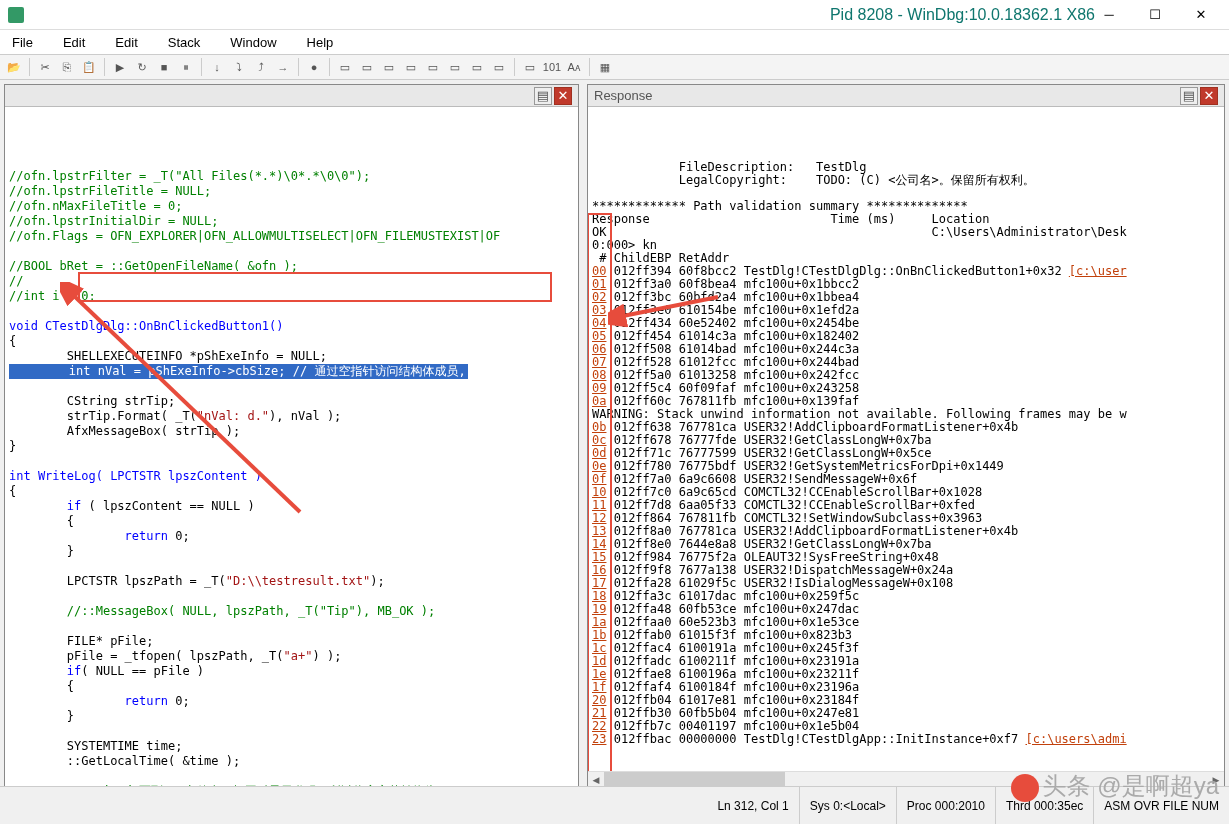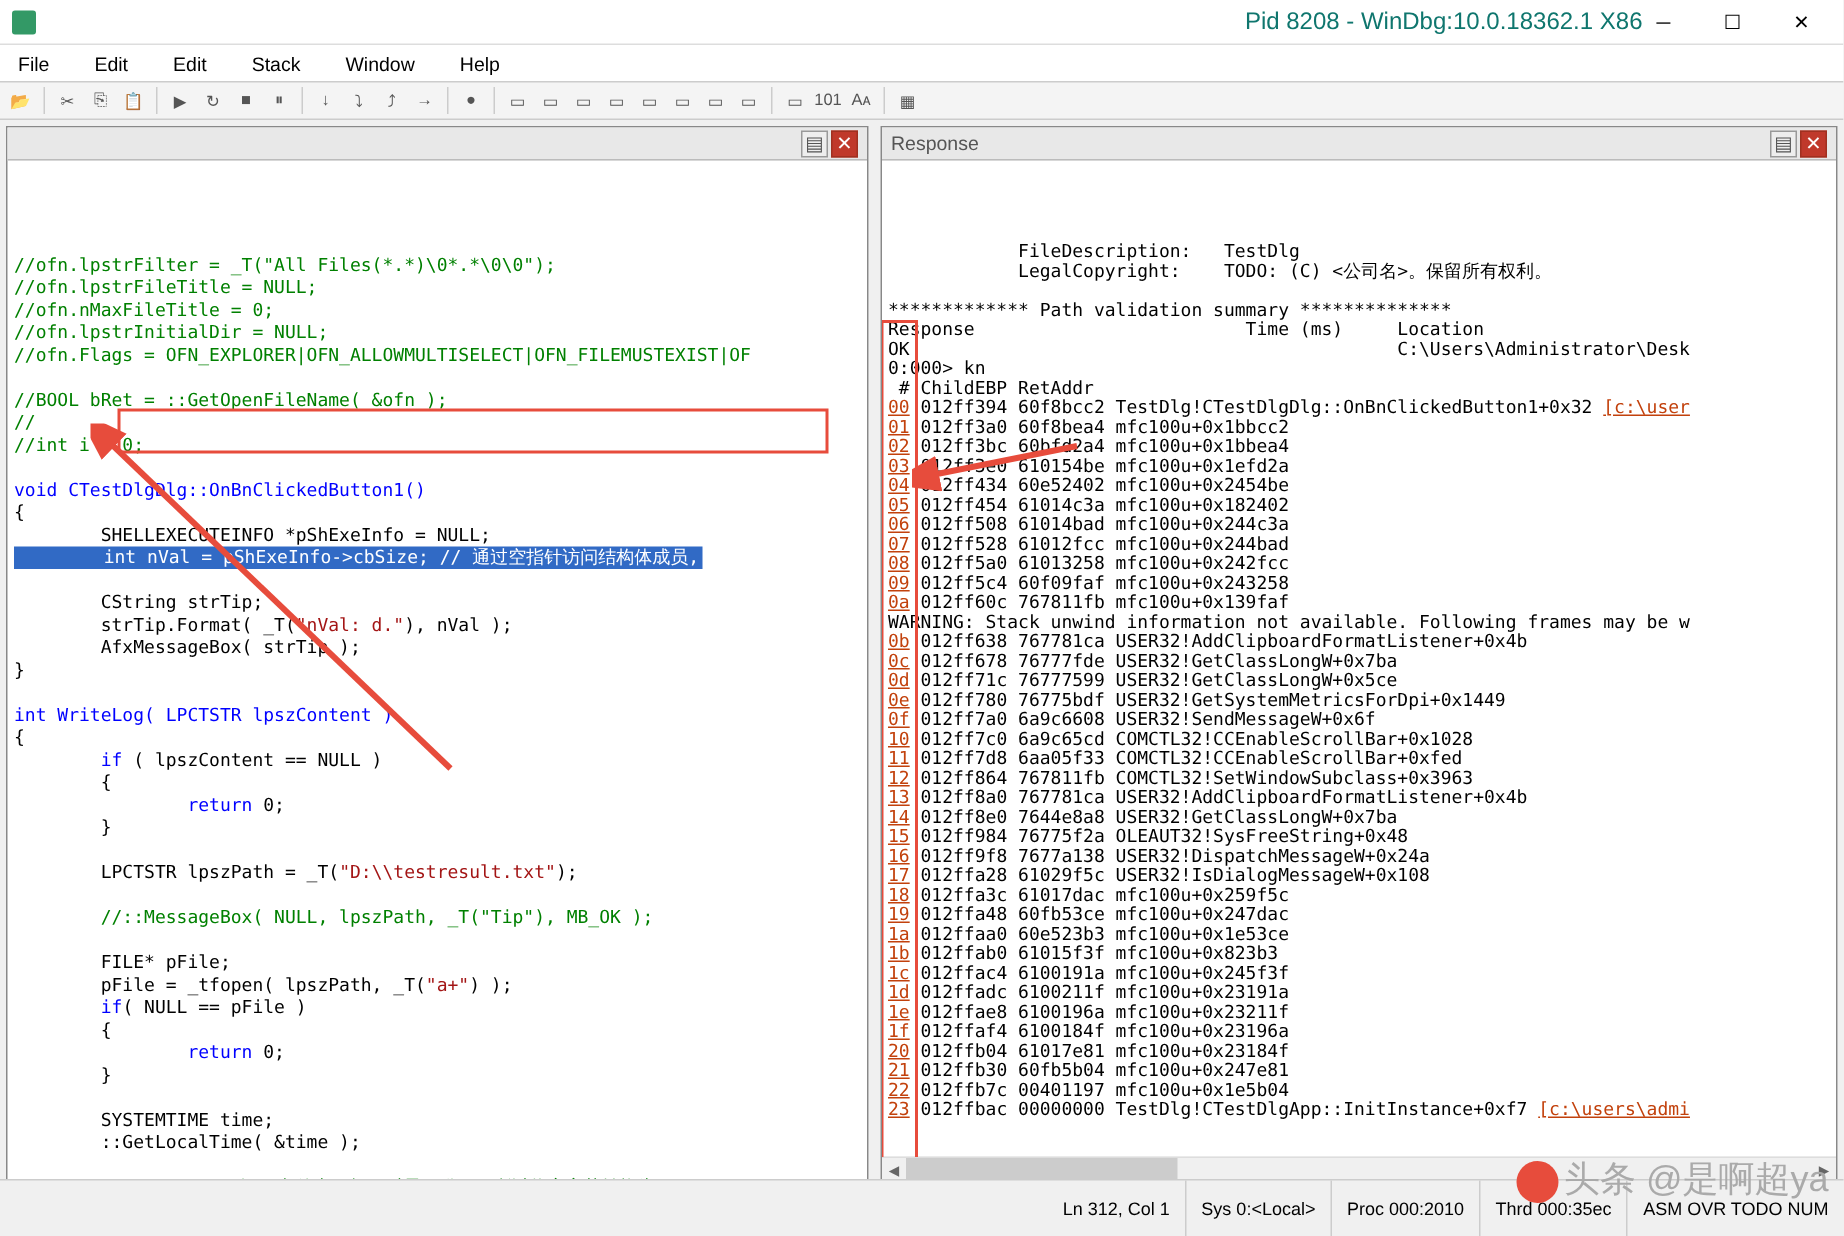--- a/index.html
+++ b/index.html
@@ -160,18 +160,18 @@
     </div>
   </div>
 </div>
 
 <div class="statusbar">
   <div style="flex:1"></div>
   <div class="statuscell">Ln 312, Col 1</div>
   <div class="statuscell">Sys 0:&lt;Local&gt;</div>
   <div class="statuscell">Proc 000:2010</div>
   <div class="statuscell">Thrd 000:35ec</div>
-  <div class="statuscell" style="border-right:none">ASM   OVR   TODO   NUM</div>
+  <div class="statuscell" style="border-right:none">ASM   OVR   FILE   NUM</div>
 </div>
 
 <div class="watermark">
   <span class="avatar"></span><span>头条 @是啊超ya</span>
 </div>
 
 </body></html>

